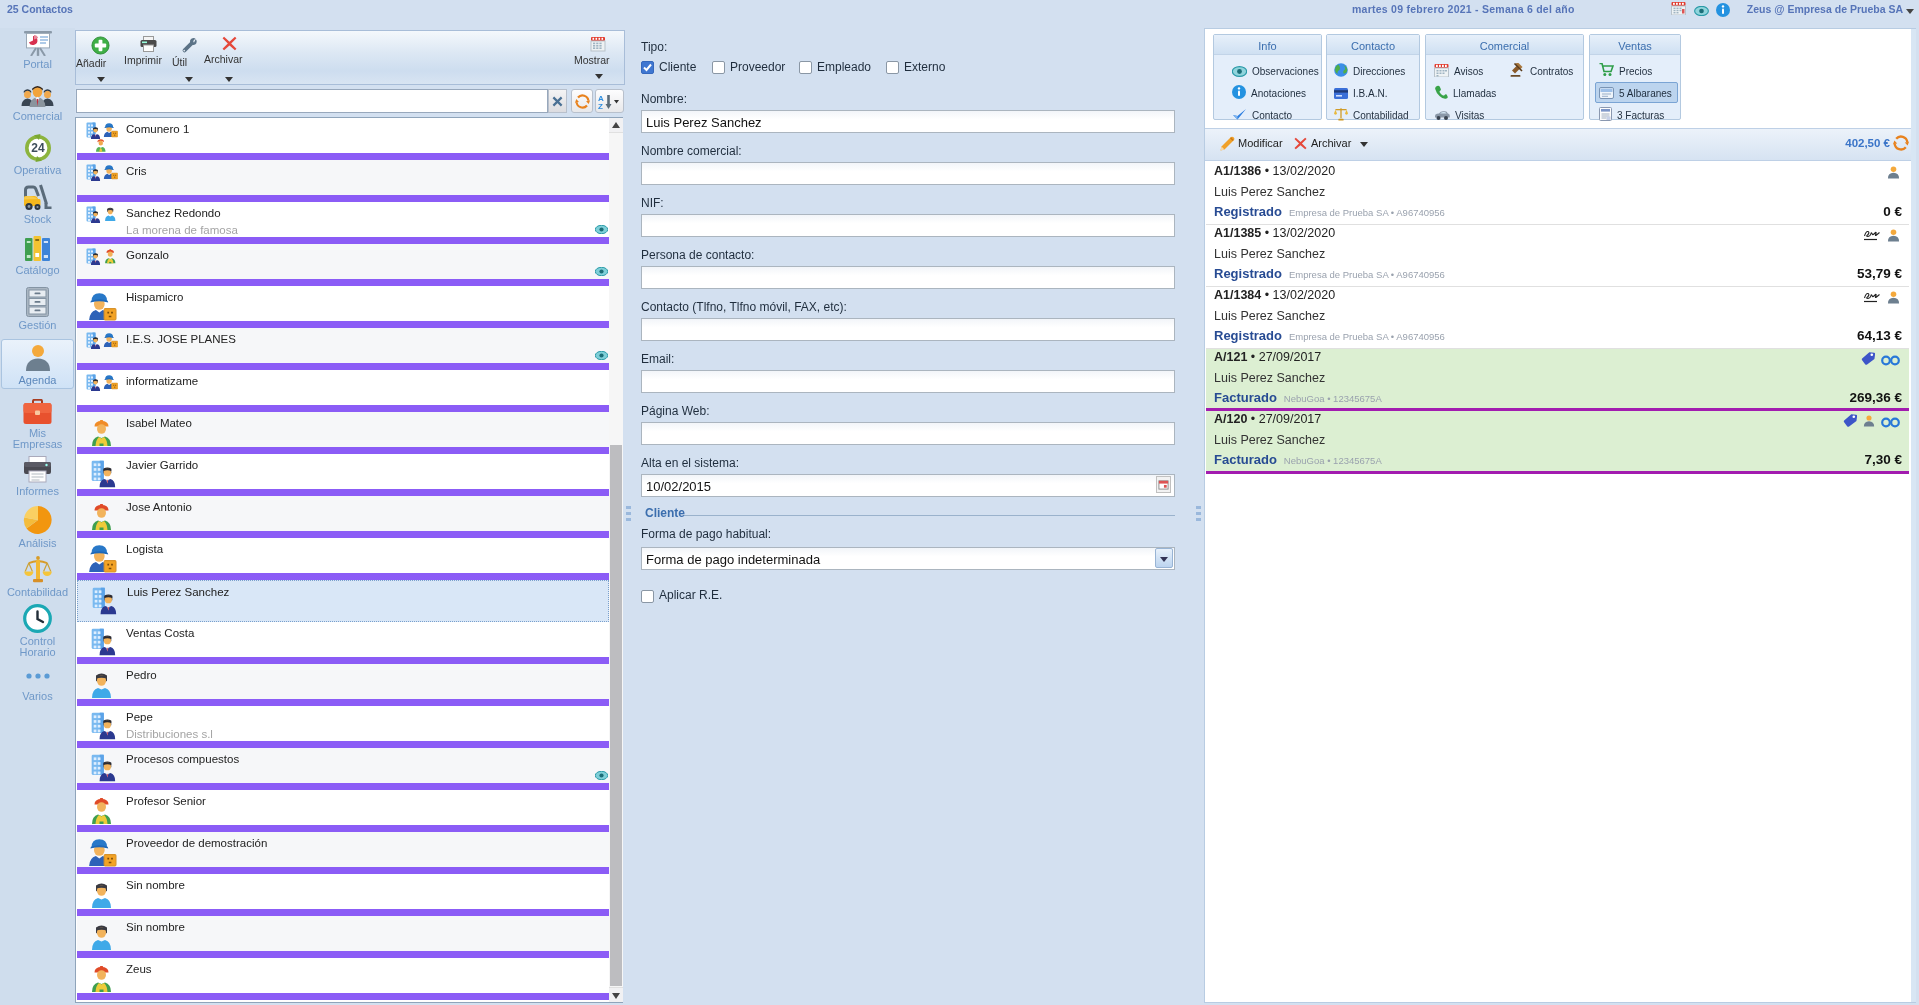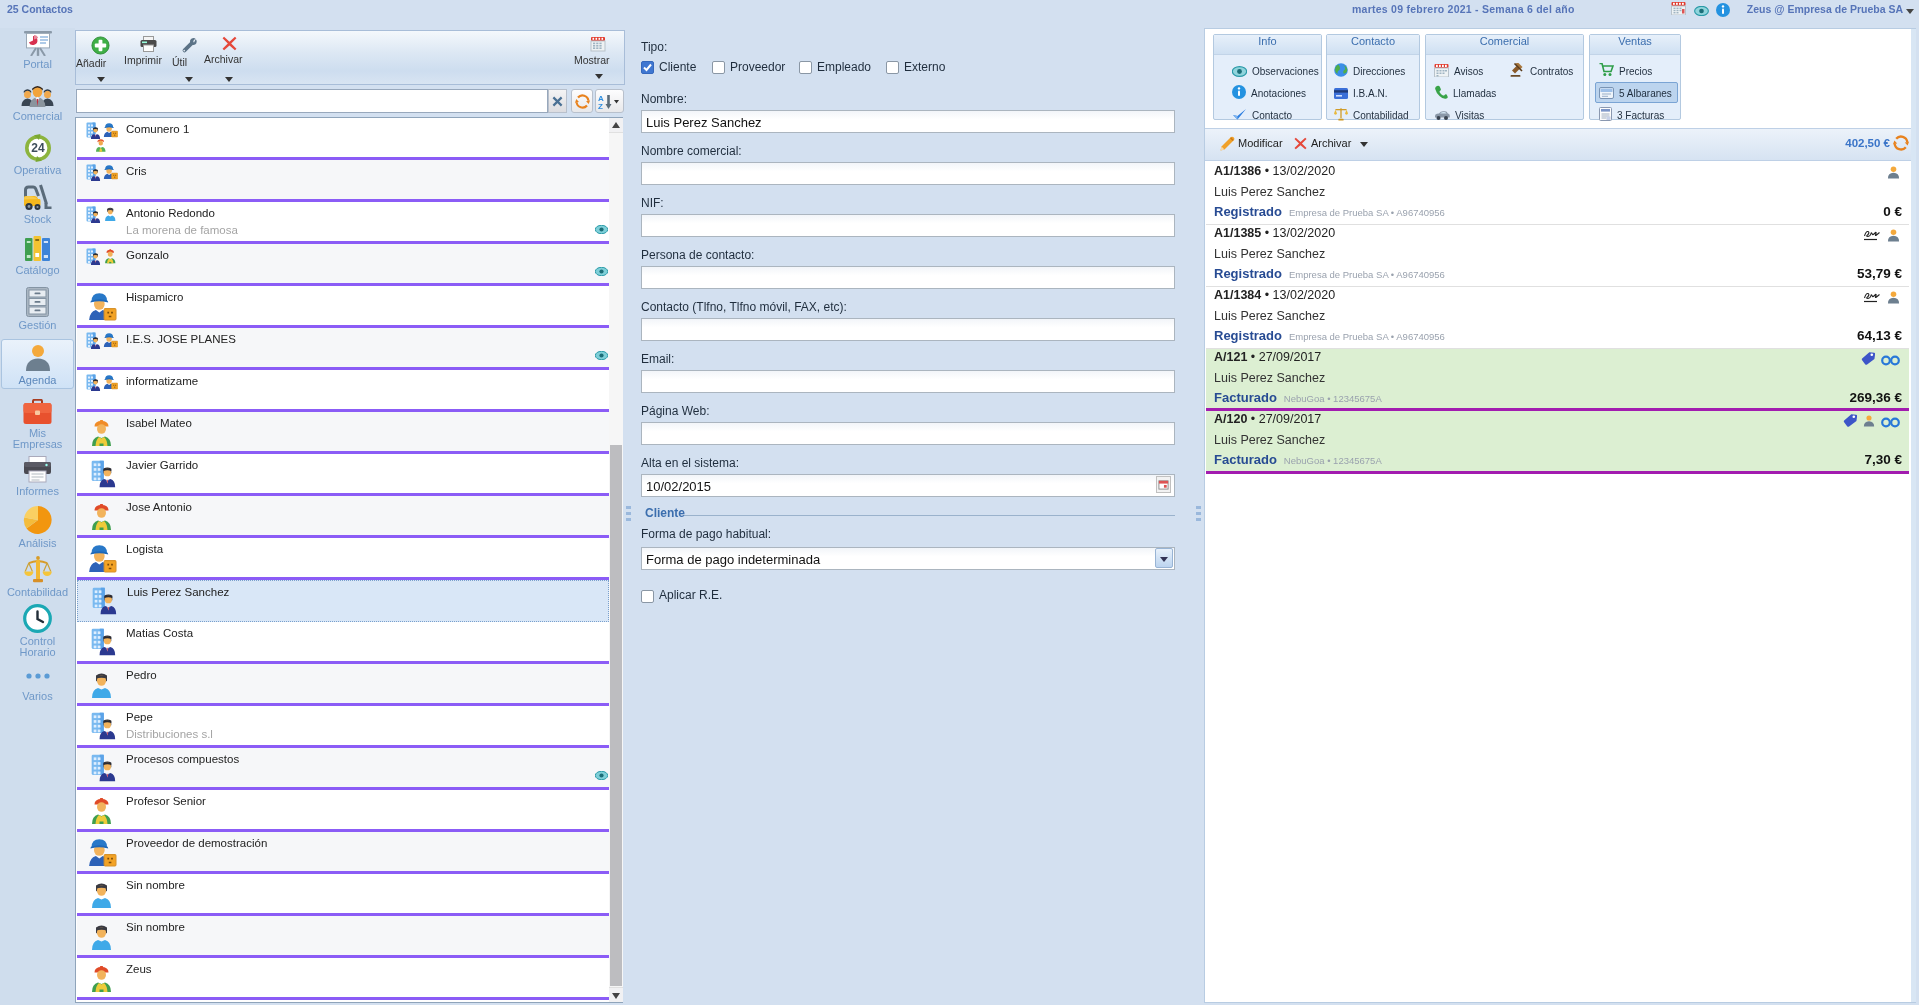--- a/index.html
+++ b/index.html
@@ -13,40 +13,40 @@
 #agendasel{position:absolute;left:1px;top:339px;width:73px;height:50px;background:linear-gradient(#eaf2fb,#cfe2f6);border:1px solid #aac4e0;border-radius:3px}
 
 #toolbar{position:absolute;left:75px;top:30px;width:550px;height:55px;background:linear-gradient(#f4f8fc,#dde8f4 40%,#cdddef 75%,#d8e4f2);border:1px solid #a8bdd8}
 .tbbtn{position:absolute;top:5px;color:#333;font-size:10.5px}
 .tbbtn svg{display:block;margin:0 auto 2px auto}
 .caret{width:0;height:0;border-left:4px solid transparent;border-right:4px solid transparent;border-top:5px solid #333;position:absolute}
 #searchrow{position:absolute;left:75px;top:88px;width:550px;height:27px}
 #searchbox{position:absolute;left:1px;top:1px;width:472px;height:24px;background:#fff;border:1px solid #98a8bc}
 .srbtn{position:absolute;top:1px;height:24px;background:linear-gradient(#fdfdfe,#e8e8ea);border:1px solid #b8c0cc;border-radius:3px}
 #list{position:absolute;left:75px;top:117px;width:548px;height:886px;background:#fff;border:1px solid #8fa4ba}
-.row{position:absolute;left:1px;width:532px;height:42px;border-bottom:3px solid #8b5cf6}
+.row{position:absolute;left:1px;width:532px;height:42px;border-bottom:7px solid #8b5cf6}
 .row.alt{background:#f6f7f9}
 .rname{position:absolute;left:49px;top:5px;font-size:11.5px;color:#222}
 .rsub{position:absolute;left:49px;top:22px;font-size:11.5px;color:#a4a4a4}
 .eye{position:absolute;left:518px;top:21px}
 #selrow{background:#d9e7f7;border:1px dotted #7aa0cc}
 
 #sbtrack{position:absolute;left:533px;top:0;width:14px;height:884px;background:#f6f6f6}
 .sbarrow{position:absolute;left:0;width:14px;height:15px;background:#f1f1f3}
 #sbthumb{position:absolute;left:1px;top:327px;width:12px;height:541px;background:#bdbdc0}
 
 .flabel{position:absolute;left:641px;font-size:12px;color:#1f2d3d}
 .finput{position:absolute;left:641px;width:534px;height:23px;background:linear-gradient(#f2f5f9,#fff 40%);border:1px solid #abb5bf;font-size:13px;color:#111;padding:4px 0 0 4px}
 .cb{position:absolute;width:13px;height:13px;background:#fff;border:1px solid #8a97a5;border-radius:2px}
 .cbck{background:#3f77d1;border-color:#3568bd}
 .cblab{position:absolute;font-size:12px;color:#1f2d3d}
 
 #rpanel{position:absolute;left:1204px;top:28px;width:712px;height:975px;background:#fff;border:1px solid #b8cce2}
 .grp{position:absolute;top:5px;height:86px;background:#e4eefa;border:1px solid #b3c9e0;border-radius:2px}
-.grph{position:absolute;left:0;top:0;width:100%;height:20px;background:linear-gradient(#e8f1fb,#cmdke);background:linear-gradient(#e7f0fa,#cfe0f2);border-bottom:1px solid #c2d4e8;text-align:center;font-size:11px;color:#3b6eae;}
+.grph{position:absolute;left:0;top:0;width:100%;height:20px;background:linear-gradient(#e8f1fb,#cmdke);background:linear-gradient(#e7f0fa,#cfe0f2);border-bottom:1px solid #c2d4e8;text-align:center;font-size:11px;color:#3b6eae;padding-top:5px}
 .gitem{position:absolute;font-size:10px;color:#1f2d3d;white-space:nowrap;display:flex;align-items:flex-end;height:16px}
 .gitem svg{margin-right:5px;flex:none}
 #modbar{position:absolute;left:0px;top:99px;width:710px;height:33px;background:linear-gradient(#ecf2fa,#d6e3f2);border-top:1px solid #bed0e6;border-bottom:1px solid #bed0e6}
 .docrow{position:absolute;left:1px;width:703px;height:62px;border-bottom:1px solid #e0e0e0}
 .docl1{position:absolute;left:8px;top:1px;font-size:12.5px;color:#222}
 .docl2{position:absolute;left:8px;top:22px;font-size:12.5px;color:#333}
 .docl3{position:absolute;left:8px;top:41px;font-size:13px;font-weight:bold;color:#274b93}
 .docsm{font-size:9.5px;font-weight:normal;color:#9aa2ae;margin-left:7px}
 .docamt{position:absolute;right:7px;top:41px;font-size:13.5px;font-weight:bold;color:#111}
 .dicons{position:absolute;right:9px;top:2px}
@@ -305,21 +305,21 @@
     <div class="row" style="top:84px">
       <svg class="abs" style="left:9px;top:4px" width="10" height="16" viewBox="0 0 10 16">
         <use href="#bld"></use>
       </svg>
       <svg class="abs" style="left:13px;top:9px" width="11" height="12" viewBox="0 0 24 26">
         <use href="#suit"></use>
       </svg>
       <svg class="abs" style="left:27px;top:5px" width="13" height="15" viewBox="0 0 24 26">
         <use href="#pn"></use>
       </svg>
-      <div class="rname">Antonio Redondo</div>
+      <div class="rname">Sanchez Redondo</div>
       <div class="rsub">La morena de famosa</div>
       <div class="eye"><svg width="13" height="9" viewBox="0 0 13 9">
           <ellipse cx="6.5" cy="4.5" rx="6.2" ry="4.2" fill="#7ecfd8"></ellipse>
           <ellipse cx="6.5" cy="4.5" rx="6.2" ry="4.2" fill="none" stroke="#2a9aa8" stroke-width="1"></ellipse>
           <circle cx="6.5" cy="4.5" r="2.1" fill="#1b6e78"></circle>
         </svg></div>
     </div>
     <div class="row alt" style="top:126px">
       <svg class="abs" style="left:9px;top:4px" width="10" height="16" viewBox="0 0 10 16">
         <use href="#bld"></use>
@@ -399,21 +399,21 @@
     <div class="row alt" id="selrow" style="top:462px">
       <svg class="abs" style="left:14px;top:6px" width="25" height="30" viewBox="0 0 25 30">
         <use href="#co"></use>
       </svg>
       <div class="rname">Luis Perez Sanchez</div>
     </div>
     <div class="row" style="top:504px">
       <svg class="abs" style="left:14px;top:6px" width="25" height="30" viewBox="0 0 25 30">
         <use href="#co"></use>
       </svg>
-      <div class="rname">Matias Costa</div>
+      <div class="rname">Ventas Costa</div>
     </div>
     <div class="row" style="top:588px">
       <svg class="abs" style="left:14px;top:6px" width="25" height="30" viewBox="0 0 25 30">
         <use href="#co"></use>
       </svg>
       <div class="rname">Pepe</div>
       <div class="rsub">Distribuciones s.l</div>
     </div>
     <div class="row alt" style="top:546px">
       <svg class="abs" style="left:13px;top:9px" width="23" height="25" viewBox="0 0 23 25">

